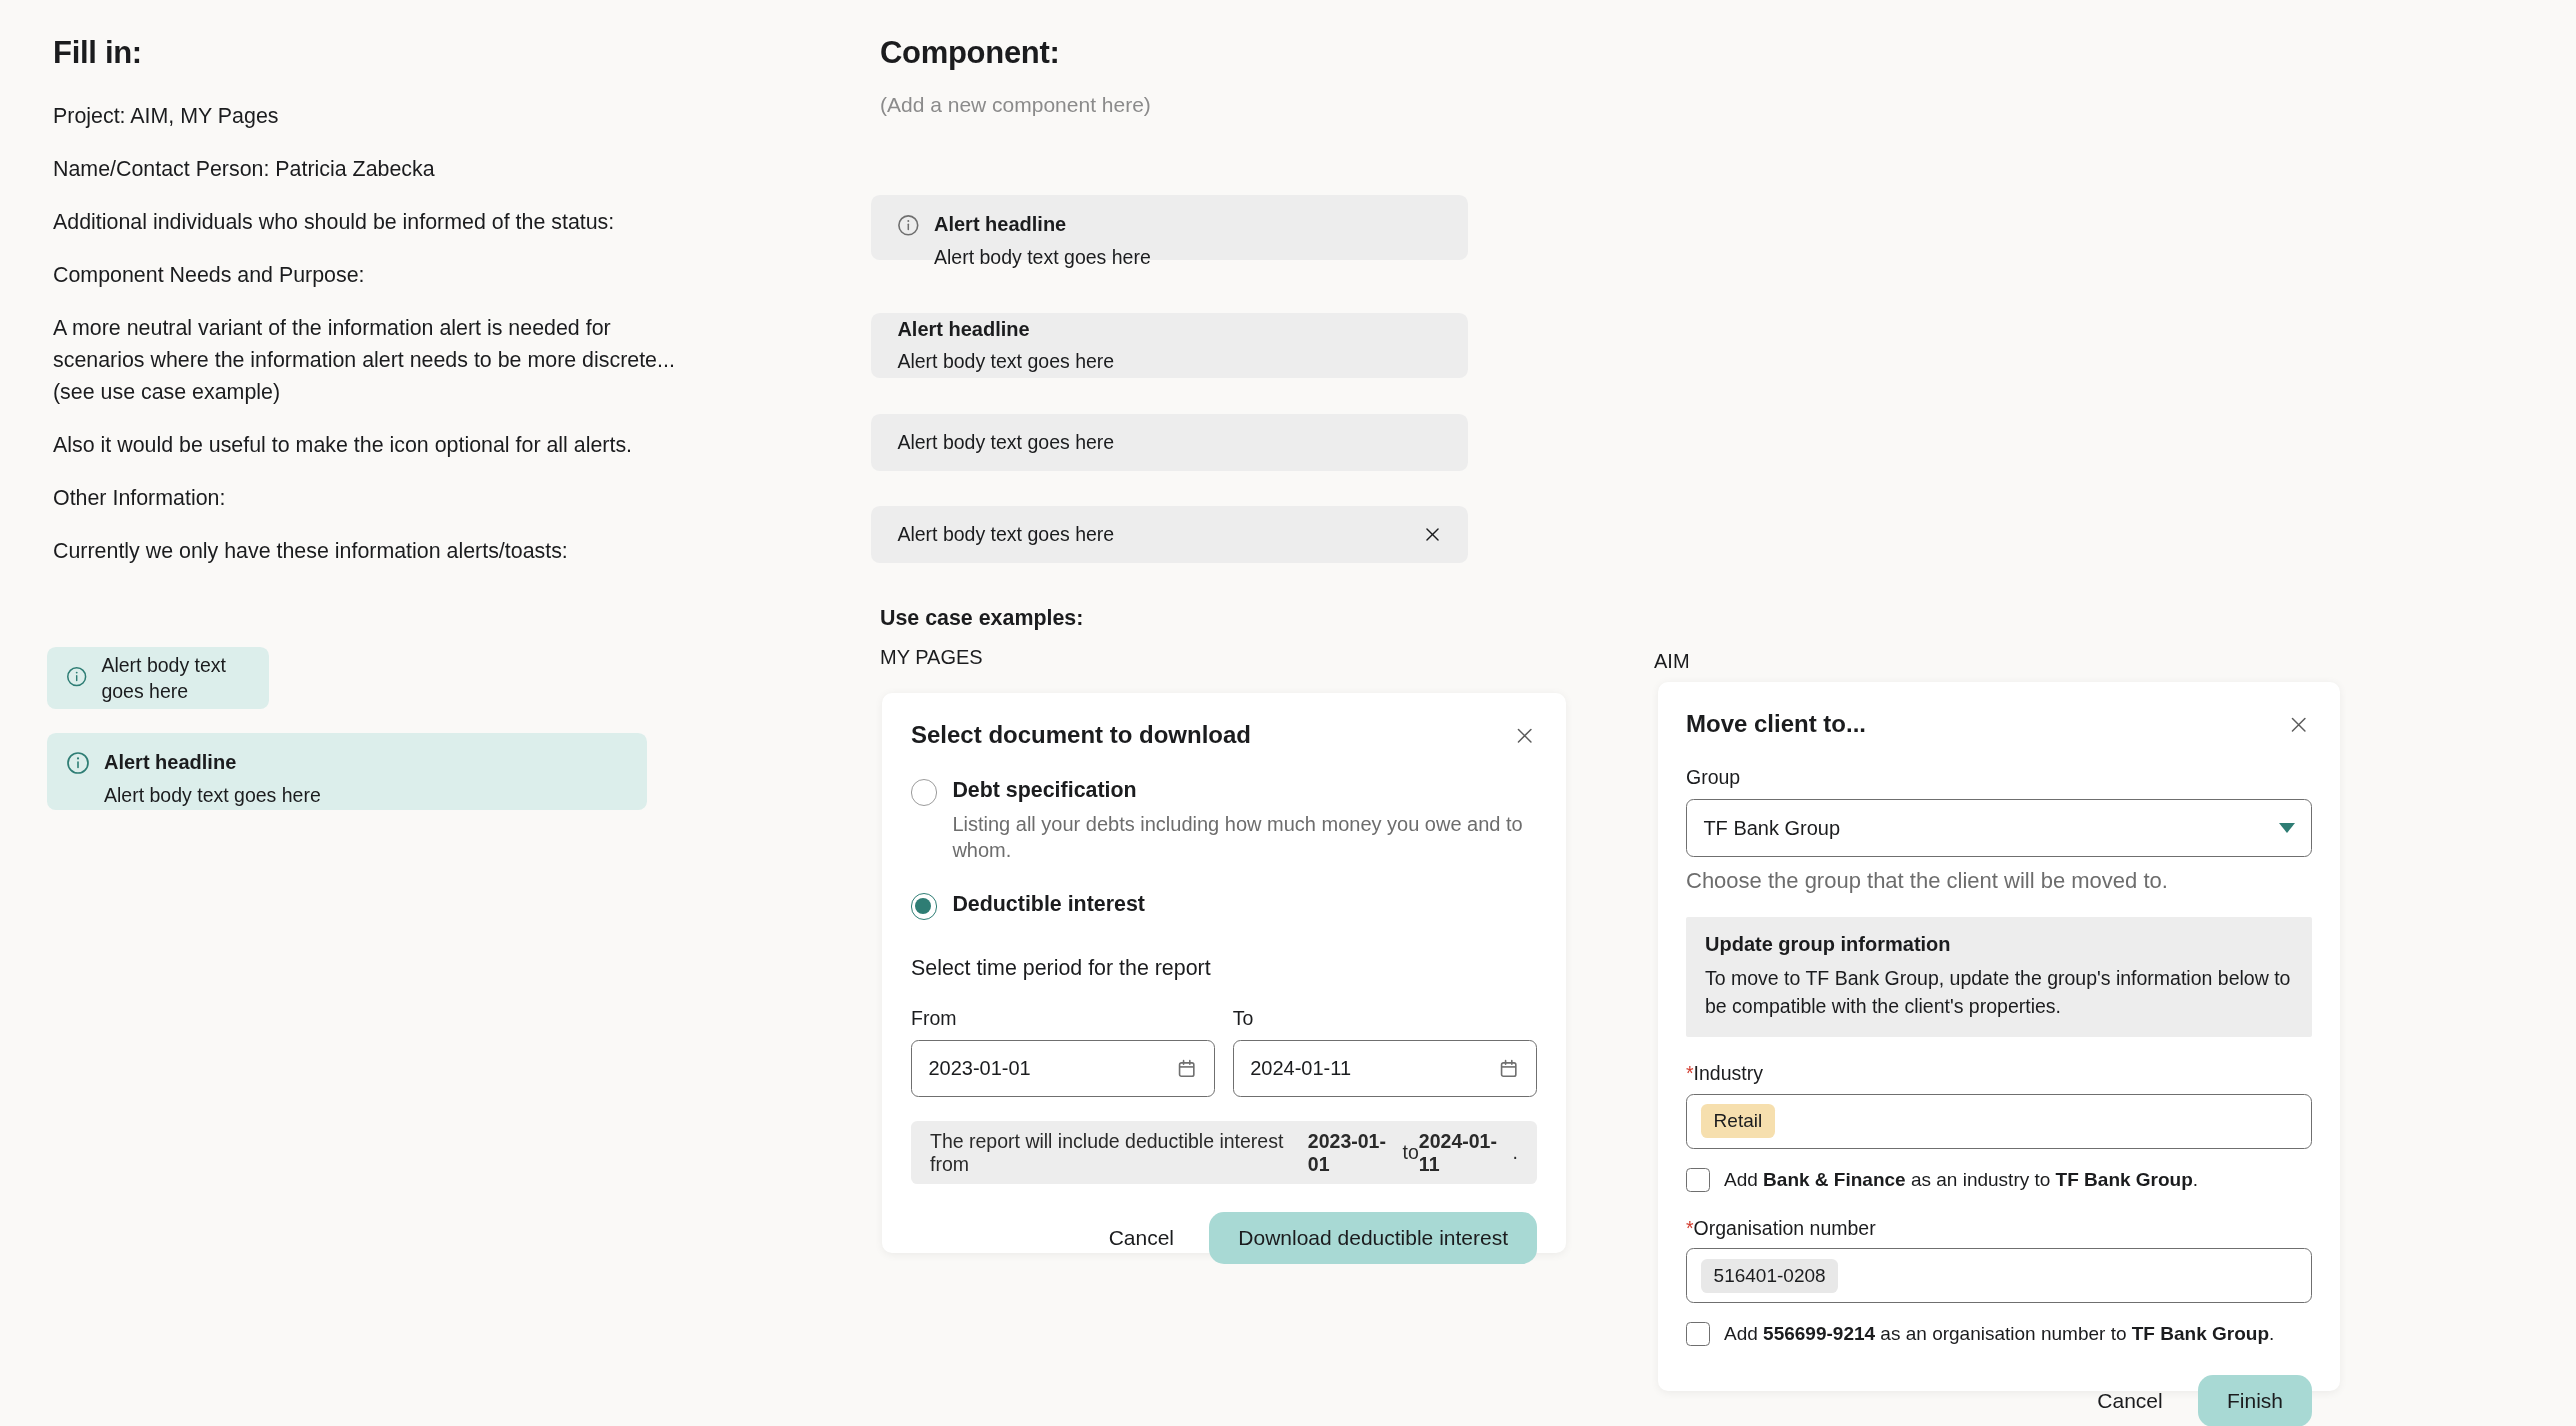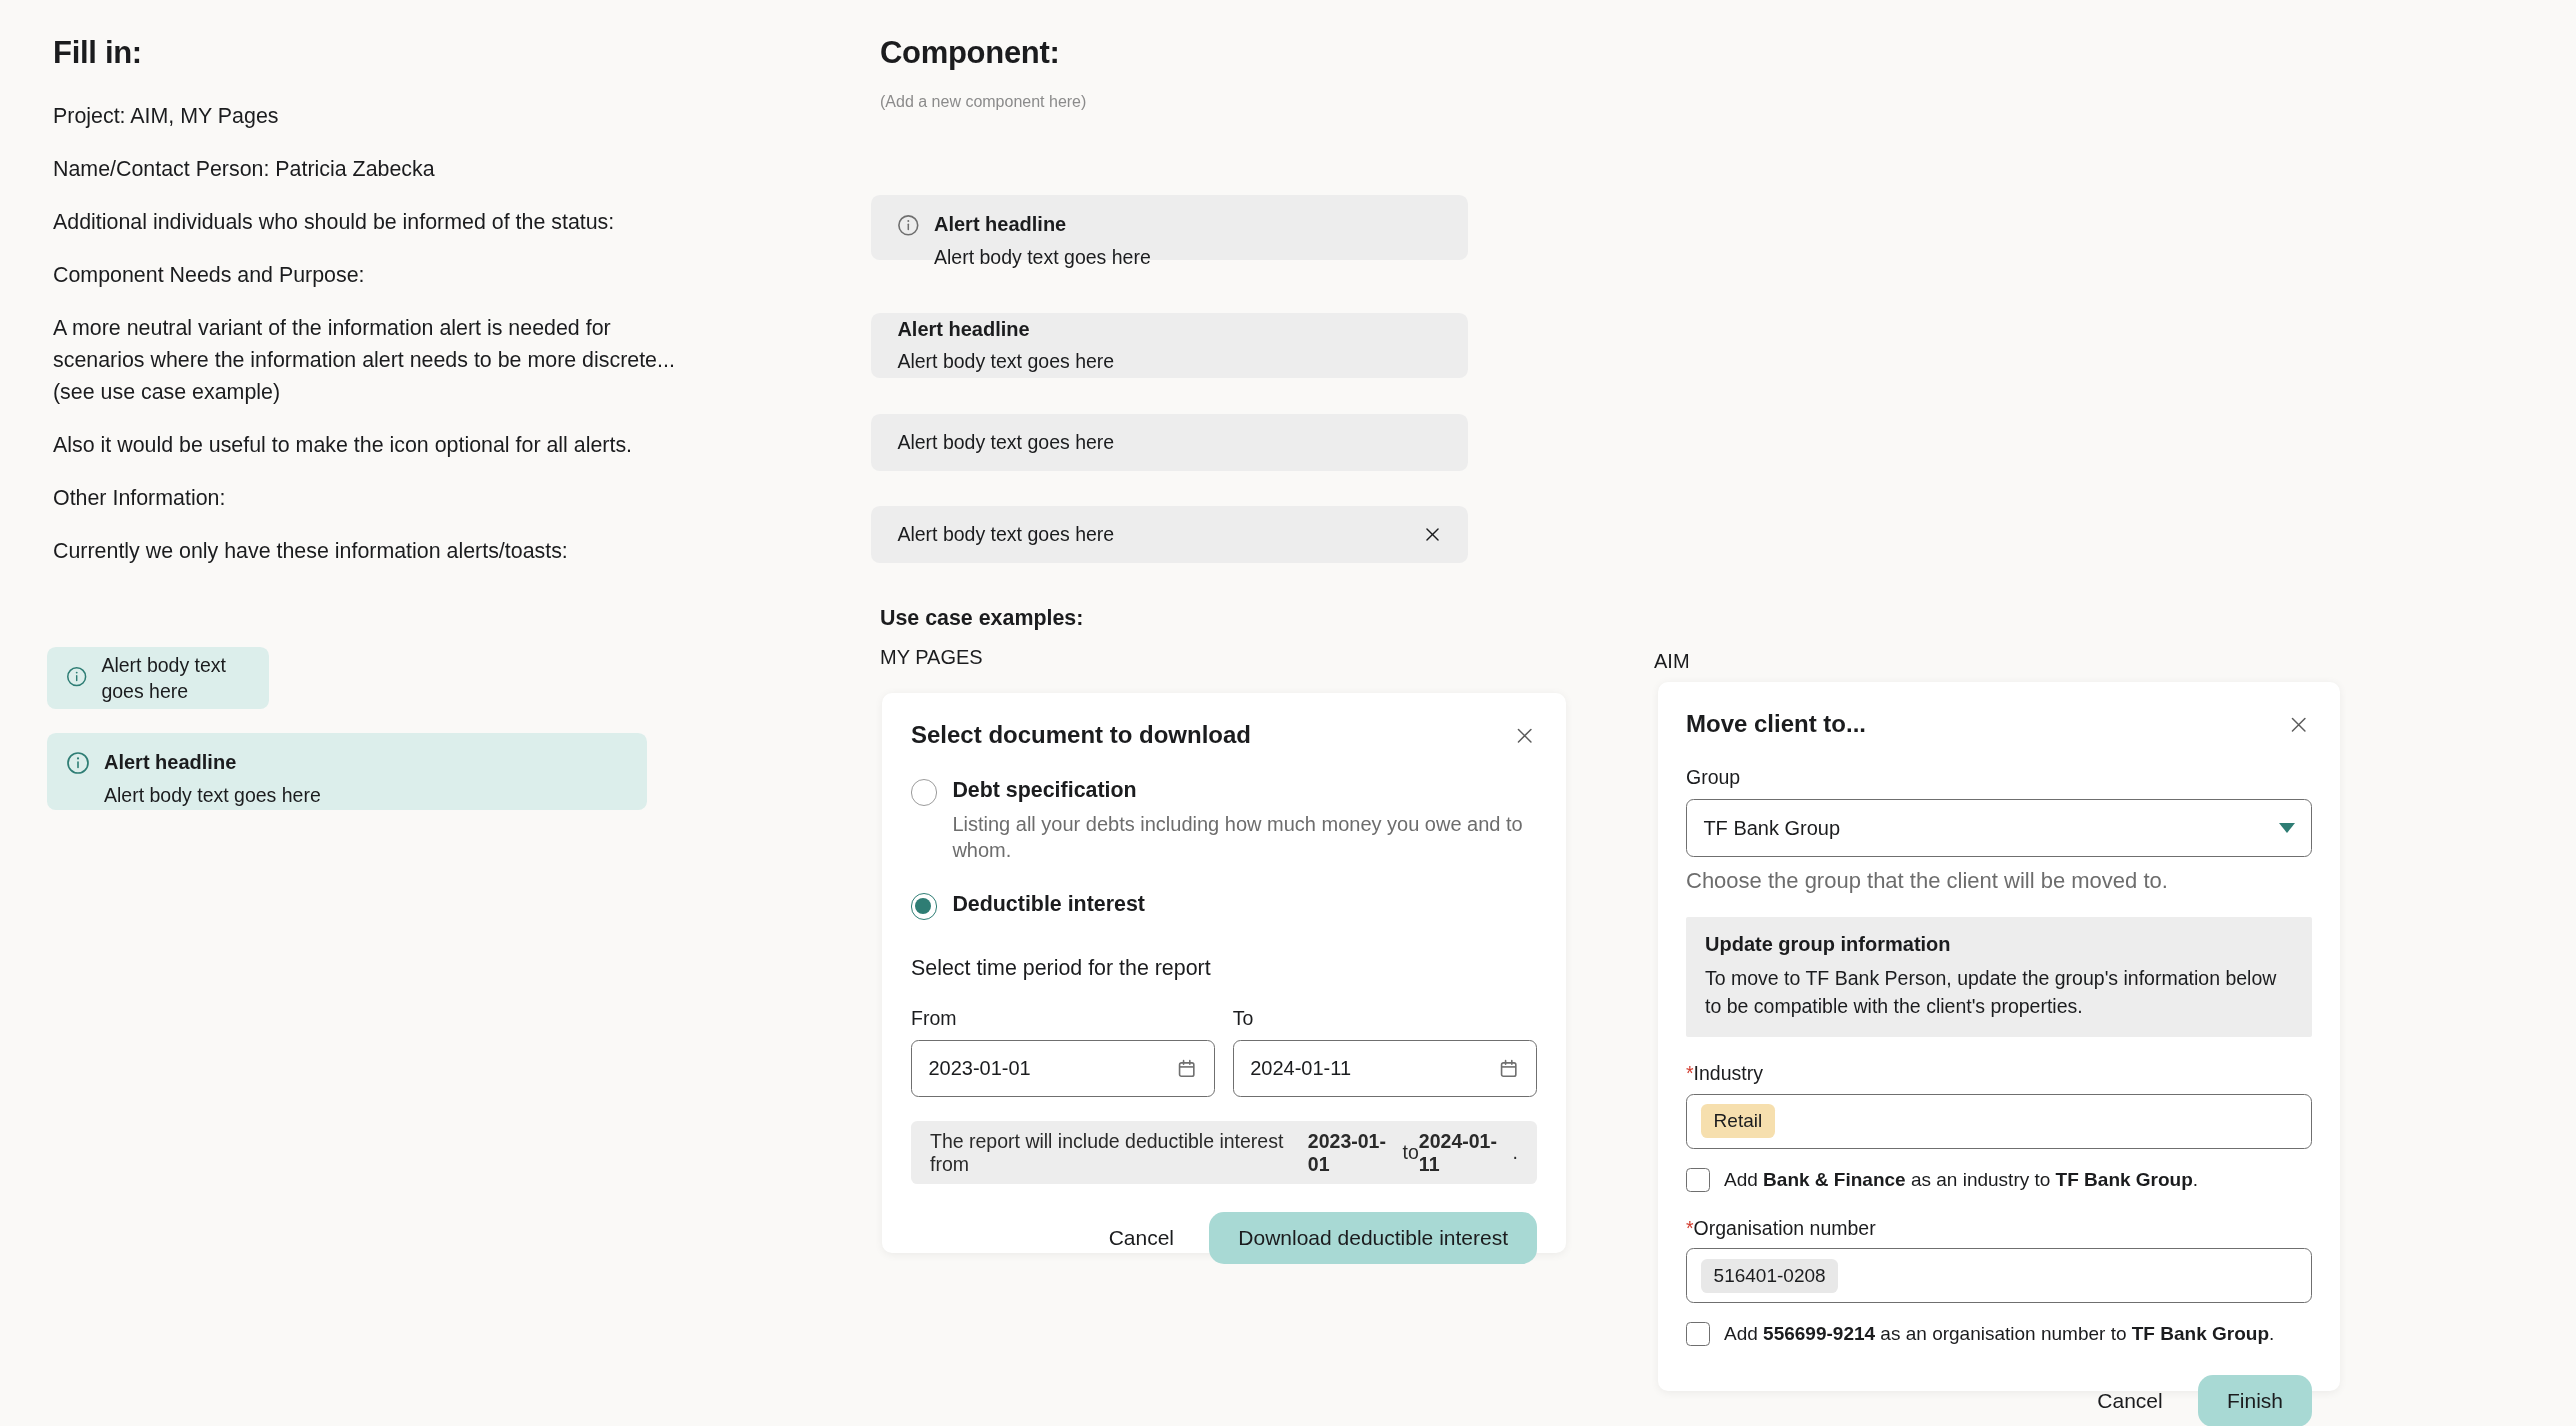--- a/index.html
+++ b/index.html
@@ -55,21 +55,21 @@
   .toast-lg {
     position: absolute; left: 47px; top: 733px;
     width: 600px; height: 77px;
     padding: 16.4px 19px;
   }
   .toast-lg .alert-icon { margin-right: 14px; margin-top: 1.9px; }
 
   
   .col-mid { position: absolute; left: 880px; top: 36px; width: 692px; }
   .col-mid .h1 { margin-bottom: 22.6px; }
-  .subnote { font-size: 16px; color: #8b8b8b; }
+  .subnote { font-size: 21px; color: #8b8b8b; }
 
   .mid-alert { position: absolute; left: 871px; width: 597px; border-radius: 8.8px; background: #ededed; }
   .mid-alert .inner { display: flex; align-items: flex-start; padding: 0 26.4px; height: 100%; }
 
   #midAlert1 { top: 195px; height: 65px; }
   #midAlert1 .inner { align-items: flex-start; padding-top: 16.4px; }
   #midAlert1 .alert-icon { margin-right: 14px; margin-top: 2.5px; }
 
   #midAlert2 { top: 313px; height: 65px; }
   #midAlert2 .inner { flex-direction: column; justify-content: center; padding-top: 0; }
@@ -353,21 +353,21 @@
       <div class="field-label">Group</div>
       <div class="select-box">
         <span class="input-val">TF Bank Group</span>
         <span class="caret"></span>
       </div>
       <div class="help-text">Choose the group that the client will be moved to.</div>
     </div>
 
     <div class="gray-note">
       <div class="gray-note-title">Update group information</div>
-      <div class="gray-note-body">To move to TF Bank Person, update the group's information below to be compatible with the client's properties.</div>
+      <div class="gray-note-body">To move to TF Bank Group, update the group's information below to be compatible with the client's properties.</div>
     </div>
 
     <div class="req-label">
       <span class="req-star">*</span><span>Industry</span>
     </div>
     <div class="tag-input">
       <span class="tag">Retail</span>
     </div>
 
     <div class="check-row">

